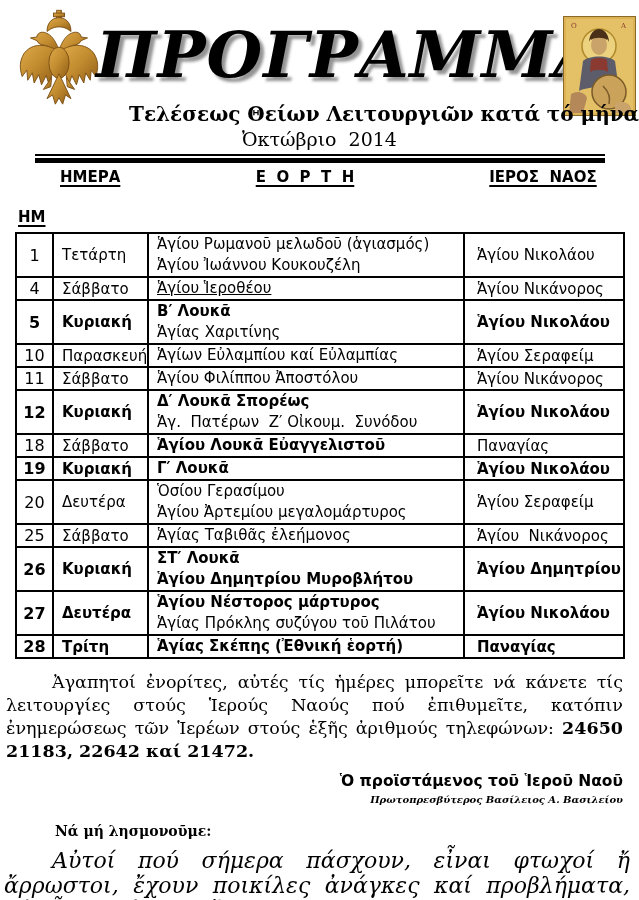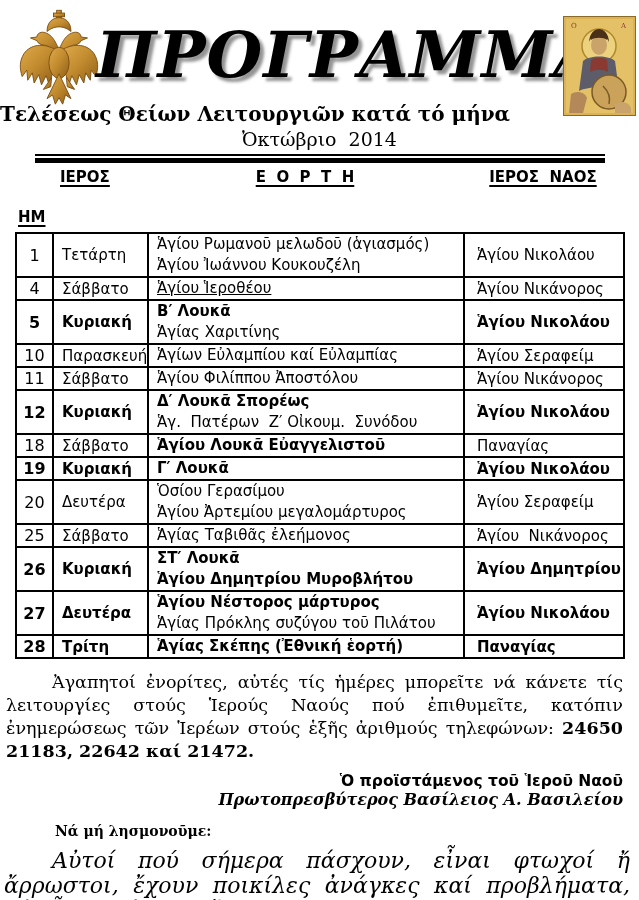--- a/index.html
+++ b/index.html
@@ -21,21 +21,21 @@
     text-align: center;
     font-family: "DejaVu Serif", serif;
     font-style: italic; font-weight: bold;
     font-size: 64px; line-height: 86px;
     letter-spacing: 1px;
     text-shadow: 4px 4px 3px rgba(60,60,60,0.55);
   }
   .saint { position: absolute; right: 3px; top: 16px; width: 73px; height: 100px; }
   .subtitle {
     position: absolute; top: 102px; left: 0; right: 0;
-    text-align: left; font-weight: bold; font-size: 20px;
+    text-align: right; font-weight: bold; font-size: 20px;
     font-family: "DejaVu Serif", serif;
   }
   .month-line {
     position: absolute; top: 128px; left: 0; right: 0;
     text-align: center; font-size: 19px;
     font-family: "DejaVu Serif", serif;
   }
   .rule { margin: 2px 34px 0 35px; }
   .rule .thin { height: 2px; background: #000; }
   .rule .thick { height: 5px; background: #000; margin-top: 2px; }
@@ -83,21 +83,21 @@
     text-indent: 46px; text-align: justify;
   }
   .notice .phones { font-weight: bold; }
   .signature { margin: 9px 16px 0 0; text-align: right; padding-left: 48px; }
   .sig1 {
     font-family: "DejaVu Sans", "Liberation Sans", sans-serif;
     font-weight: bold; font-size: 15.5px; line-height: 19px;
   }
   .sig2 {
     font-family: "DejaVu Serif", serif;
-    font-weight: bold; font-style: italic; font-size: 16px; line-height: 17px;
+    font-weight: bold; font-style: italic; font-size: 10px; line-height: 17px;
   }
   .reminder-heading { margin: 15px 0 0 55px; font-weight: bold; font-size: 14px; }
   .reminder p {
     margin: 9px 9px 0 4px;
     font-size: 22px; line-height: 25px;
     text-indent: 48px; text-align: justify; font-style: italic;
   }
   .reminder p.second { margin-top: 0; }
 </style>
 </head>
@@ -151,21 +151,21 @@
   <div class="month-line pre">Ὀκτώβριο  2014</div>
 </div>
 
 <div class="rule">
   <div class="thin"></div>
   <div class="thick"></div>
 </div>
 
 <div class="col-headers">
   <div class="ch-hm"><span class="u pre">ΗΜ</span></div>
-  <div class="ch-day"><span class="u pre">ΙΕΡΟΣ</span></div>
+  <div class="ch-day"><span class="u pre">ΗΜΕΡΑ</span></div>
   <div class="ch-eor"><span class="u pre">Ε  Ο  Ρ  Τ  Η</span></div>
   <div class="ch-naos"><span class="u pre">ΙΕΡΟΣ  ΝΑΟΣ</span></div>
 </div>
 
 <table class="liturgy">
   <tbody>
     <tr class="tall">
       <td class="c-num">1</td>
       <td class="c-day">Τετάρτη</td>
       <td class="c-feast">

